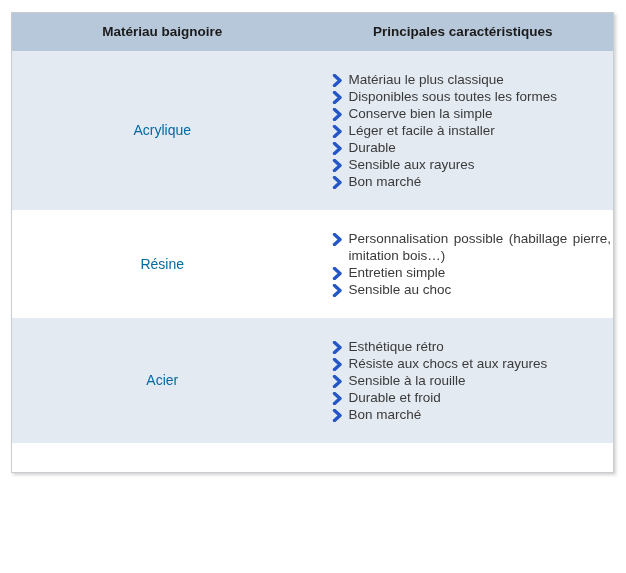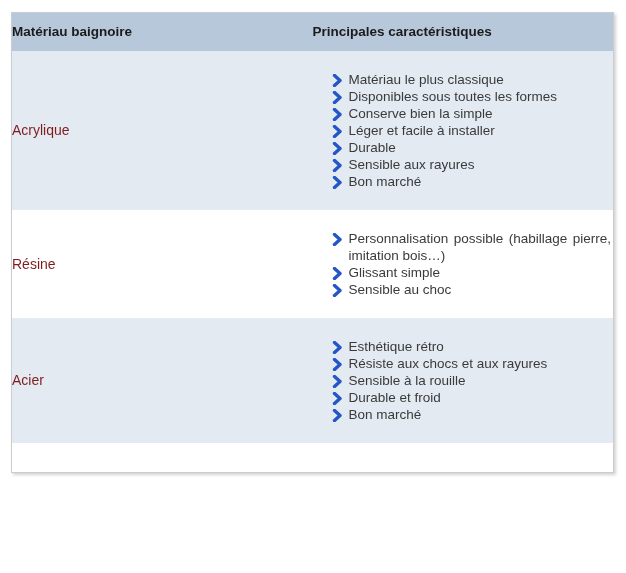--- a/index.html
+++ b/index.html
@@ -24,30 +24,31 @@
     box-shadow:2px 2px 3px rgba(0,0,0,0.18);
     table-layout:fixed;
     background:#fff;
   }
   thead th{
     background:var(--header-bg);
     height:38px;
     font-size:13.5px;
     font-weight:bold;
     color:var(--header-text);
-    text-align:left;
+    text-align:center;
     vertical-align:middle;
     width:50%;
   }
   tbody tr:nth-child(odd) td{background:var(--row-alt-bg);}
   tbody tr:nth-child(even) td{background:var(--row-bg);}
   td{vertical-align:middle;}
   .material-cell{
+    text-align:center;
     font-size:14px;
-    color:#7f1d1d;
+    color:#0369a1;
   }
   .char-cell{
     padding:20px 2px 20px 19px;
   }
   .char-list{list-style:none;}
   .char-item{
     display:flex;
     align-items:flex-start;
   }
   .char-item + .char-item{}
@@ -133,21 +134,21 @@
             <li class="char-item">
               <span class="chevron-icon"><svg viewBox="0 0 11 13" width="11" height="13">
                   <path d="M2.5 1.5 L8 6.5 L2.5 11.5" fill="none" stroke="#2457c5" stroke-width="3.4" stroke-linecap="round" stroke-linejoin="round"></path>
                 </svg></span>
               <span class="char-text">Personnalisation possible (habillage pierre, imitation bois…)</span>
             </li>
             <li class="char-item">
               <span class="chevron-icon"><svg viewBox="0 0 11 13" width="11" height="13">
                   <path d="M2.5 1.5 L8 6.5 L2.5 11.5" fill="none" stroke="#2457c5" stroke-width="3.4" stroke-linecap="round" stroke-linejoin="round"></path>
                 </svg></span>
-              <span class="char-text">Glissant simple</span>
+              <span class="char-text">Entretien simple</span>
             </li>
             <li class="char-item">
               <span class="chevron-icon"><svg viewBox="0 0 11 13" width="11" height="13">
                   <path d="M2.5 1.5 L8 6.5 L2.5 11.5" fill="none" stroke="#2457c5" stroke-width="3.4" stroke-linecap="round" stroke-linejoin="round"></path>
                 </svg></span>
               <span class="char-text">Sensible au choc</span>
             </li>
           </ul>
         </td>
       </tr>

